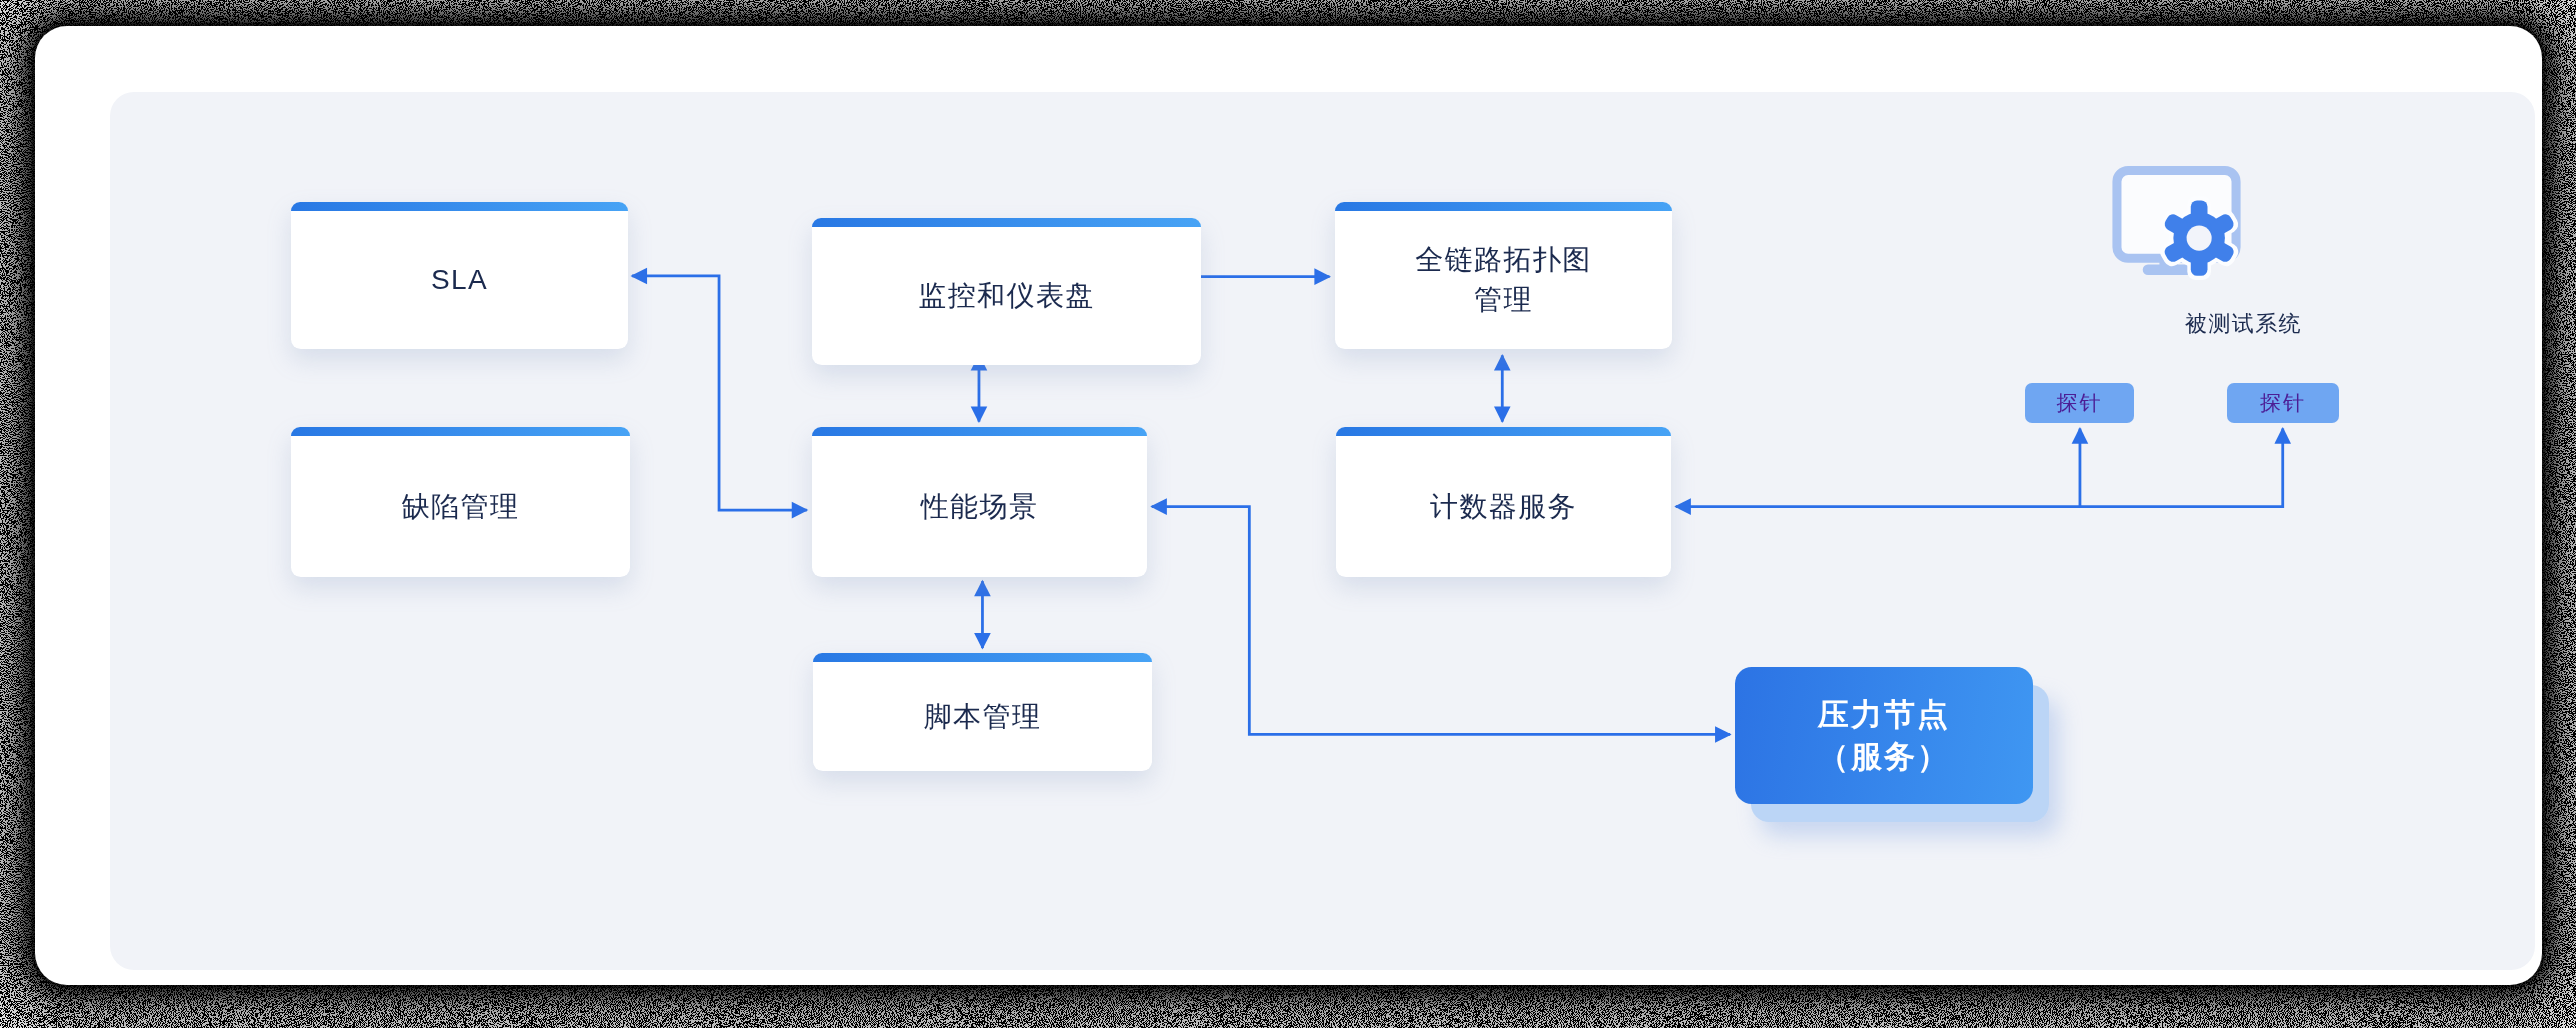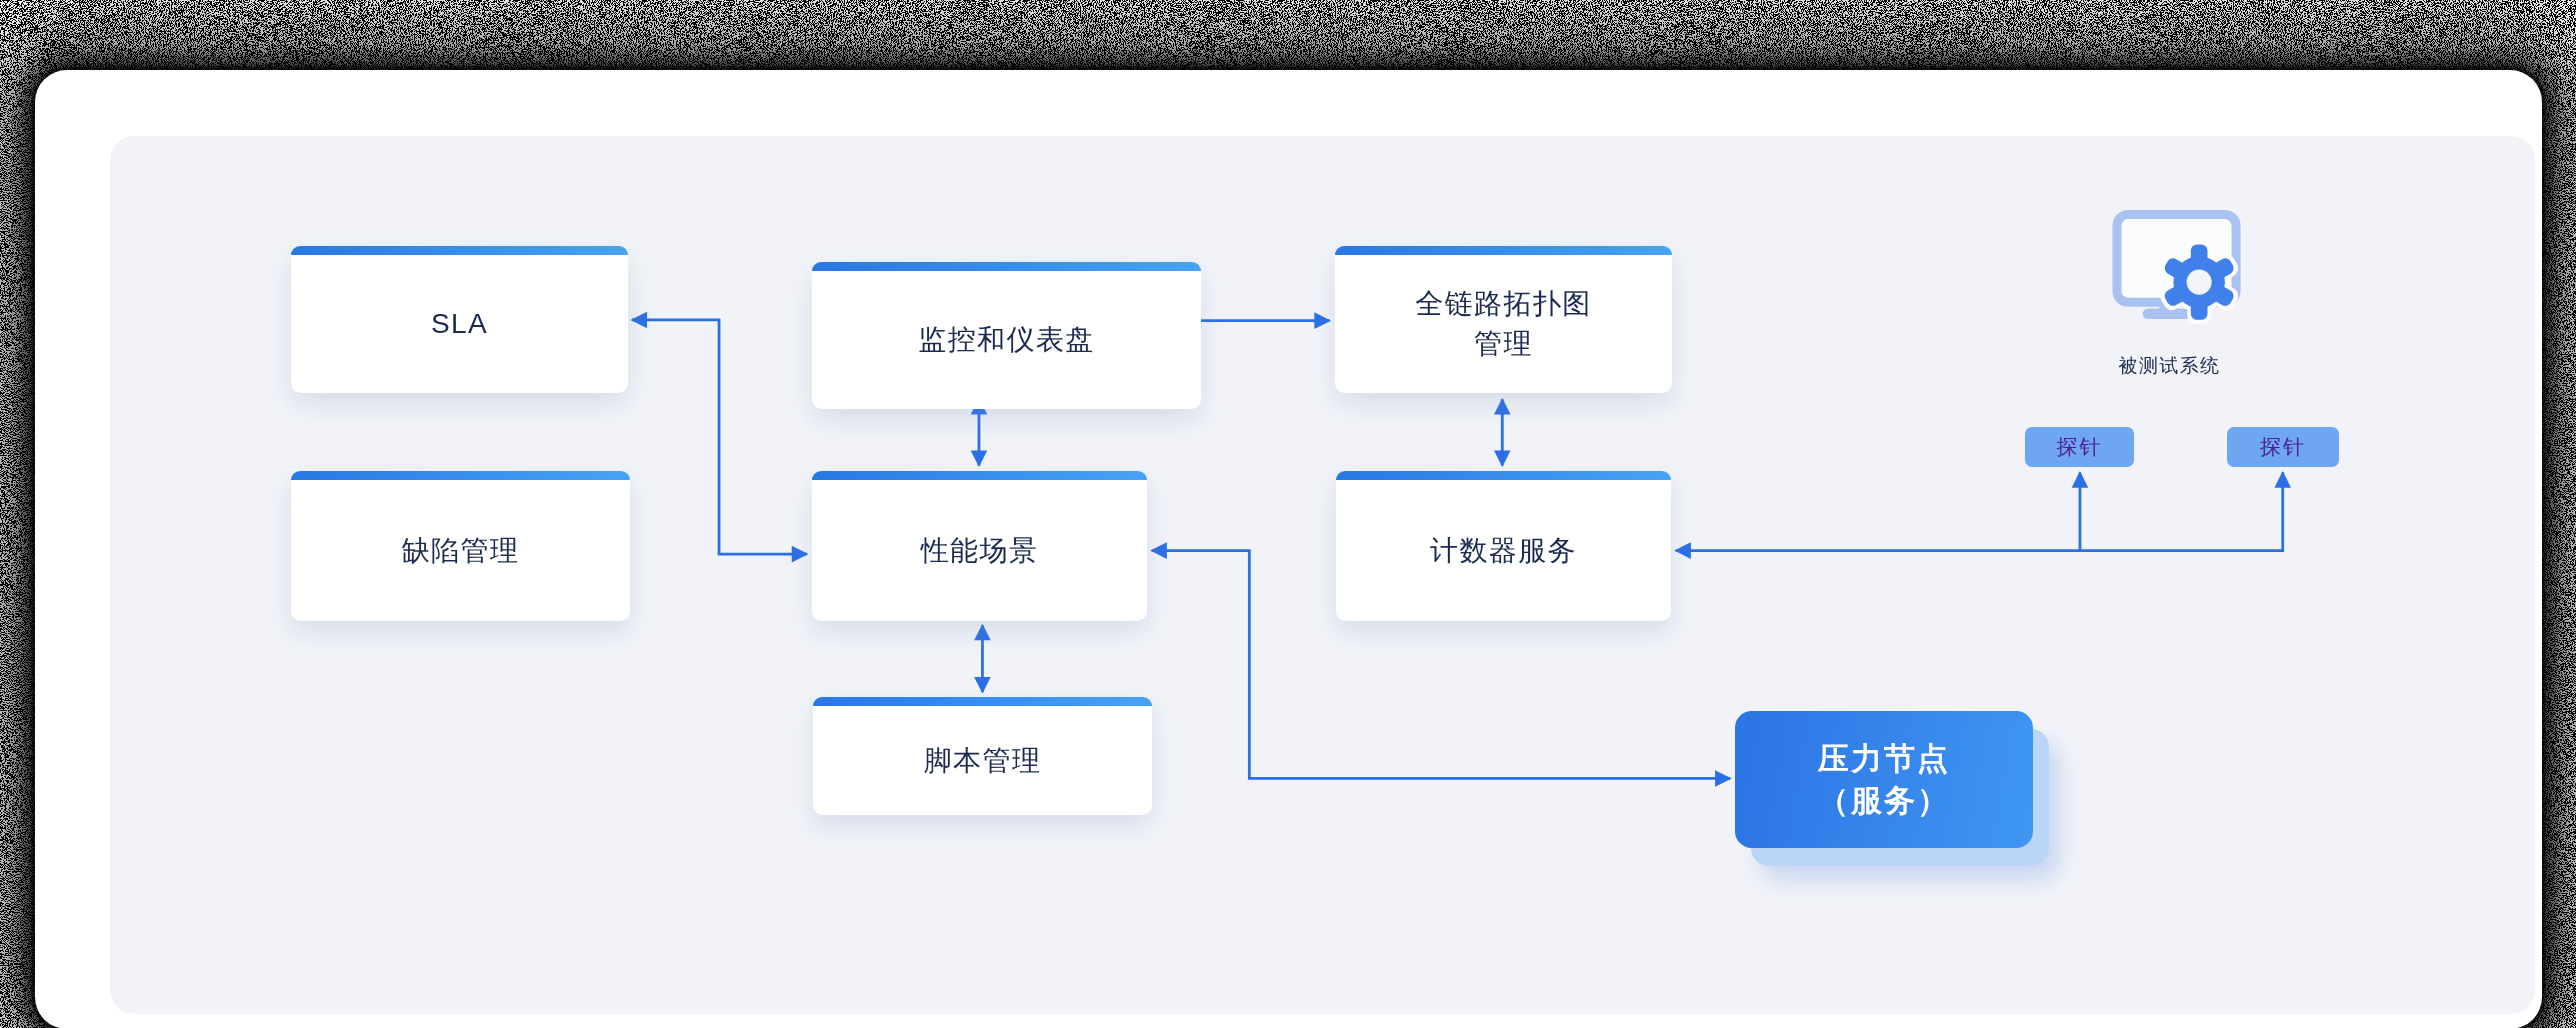--- a/index.html
+++ b/index.html
@@ -6,21 +6,20 @@
   body{
     width:2576px;height:1029px;position:relative;overflow:hidden;
     background:#d8d8d8;
     font-family:"Liberation Sans", sans-serif;
   }
   .noise{position:absolute;inset:0;width:2576px;height:1029px;z-index:0;}
   .card{
     position:absolute;left:35px;top:26px;width:2507px;height:959px;
     background:#ffffff;border-radius:32px;z-index:1;
     box-shadow:0 0 0 3.5px rgba(0,0,0,.45), 0 0 19.5px 11px rgba(0,0,0,.8), 0 0 84px 42px rgba(0,0,0,.5);
-    margin-top:44px;
   }
   .panel{
     position:absolute;left:75px;top:66px;width:2425px;height:878px;
     background:#F1F3F8;border-radius:24px;z-index:2;
   }
   .wires{position:absolute;left:0;top:0;width:2425px;height:878px;z-index:2;}
 
   .node{
     position:absolute;background:#ffffff;border-radius:9.8px;z-index:3;
     box-shadow:0 11px 24px rgba(125,145,185,.22);
@@ -61,21 +60,21 @@
     background:#6FA6F2;border-radius:7px;
     display:flex;align-items:center;justify-content:center;
     color:#4c1d95;font-size:21px;font-weight:500;letter-spacing:2.1px;
   }
   .probe-1{left:1915px;width:109px;}
   .probe-2{left:2117px;width:112px;}
 
   .sut-icon{position:absolute;left:1993px;top:66px;width:209px;height:202px;z-index:3;}
   .sut-label{
     position:absolute;left:1927px;top:217px;width:265px;z-index:3;
-    text-align:center;font-size:19px;font-weight:500;letter-spacing:1.4px;color:#1B2A4E;
+    text-align:right;font-size:22px;font-weight:500;letter-spacing:1.4px;color:#1B2A4E;
   }
 </style>
 </head>
 <body>
 
 <svg class="noise" xmlns="http://www.w3.org/2000/svg" viewBox="0 0 3696 1476" width="2576" height="1029">
   <filter id="staticNoise" x="0" y="0" width="100%" height="100%">
     <feTurbulence type="fractalNoise" baseFrequency="0.7" numOctaves="2" stitchTiles="stitch" result="t"></feTurbulence>
     <feColorMatrix in="t" type="saturate" values="0"></feColorMatrix>
     <feComponentTransfer>

